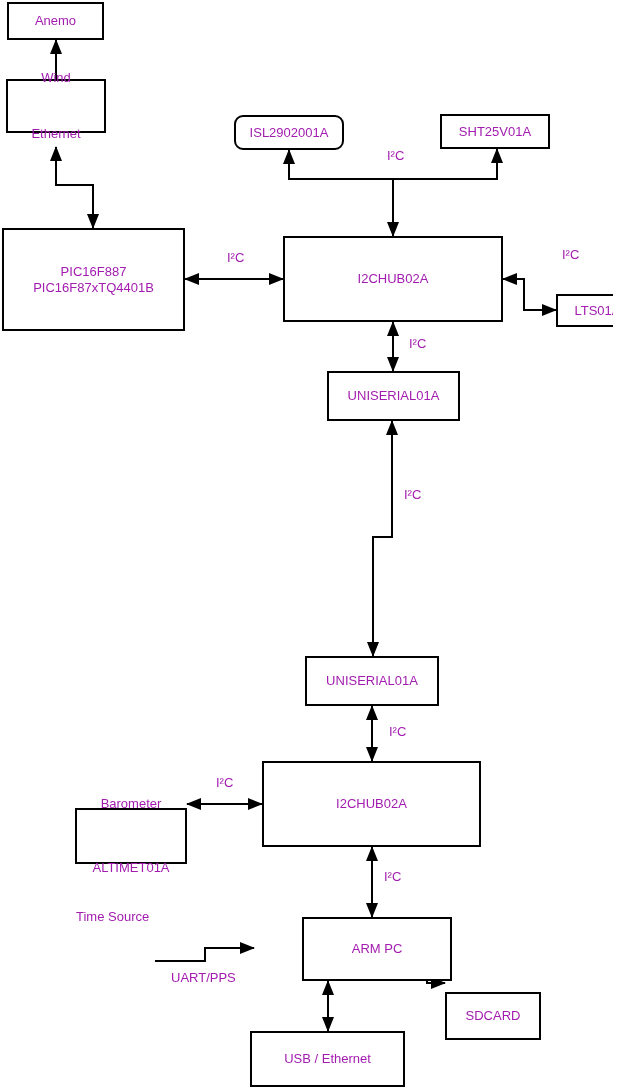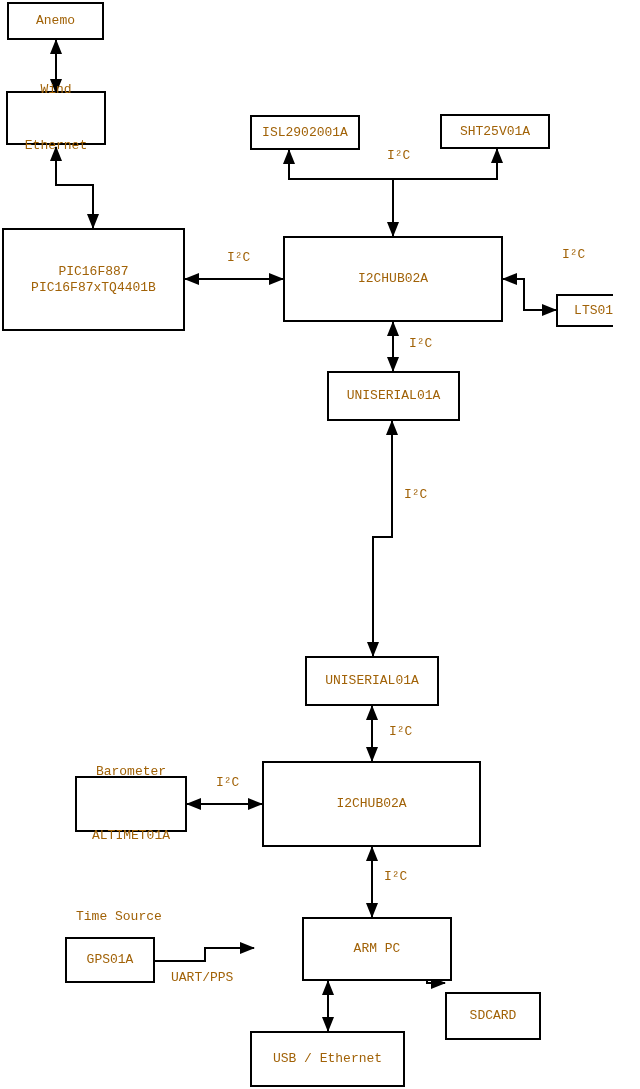--- a/index.html
+++ b/index.html
@@ -5,22 +5,22 @@
   html, body {
     margin: 0;
     padding: 0;
     background: #ffffff;
   }
   #canvas {
     position: relative;
     width: 613px;
     height: 1089px;
     background: #ffffff;
-    font-family: Liberation Mono, monospace;
-    color: #a16207;
+    font-family: Liberation Sans, sans-serif;
+    color: #a21caf;
     overflow: hidden;
   }
   #wires {
     position: absolute;
     left: 0;
     top: 0;
     width: 640px;
     height: 1089px;
   }
   .node {
@@ -70,31 +70,31 @@
       <path d="M155,961 L205,961 L205,948 L254,948" marker-end="url(#ah)"></path>
       <path d="M404,948 L427,948 L427,983 L445,983" marker-start="url(#ah)" marker-end="url(#ah)"></path>
       <path d="M328,981 L328,1031" marker-start="url(#ah)" marker-end="url(#ah)"></path>
     </g>
   </svg>
 
   <div class="node" style="left:7px; top:2px; width:97px; height:38px;">
     <span>Anemo</span>
   </div>
 
-  <div class="node" style="left:6px; top:91px; width:100px; height:54px;gap:40px;">
+  <div class="node" style="left:6px; top:79px; width:100px; height:54px;gap:40px;">
     <div>Wind</div>
     <div>Ethernet</div>
   </div>
 
   <div class="node" style="left:2px; top:228px; width:183px; height:103px;">
     <div>PIC16F887</div>
     <div>PIC16F87xTQ4401B</div>
   </div>
 
-  <div class="node" style="left:250px; top:115px; width:110px; height:35px;">
+  <div class="node" style="left:234px; top:115px; width:110px; height:35px;border-radius:9px;">
     <span>ISL2902001A</span>
   </div>
 
   <div class="node" style="left:440px; top:114px; width:110px; height:35px;">
     <span>SHT25V01A</span>
   </div>
 
   <div class="node" style="left:283px; top:236px; width:220px; height:86px;">
     <span>I2CHUB02A</span>
   </div>
@@ -108,28 +108,25 @@
   </div>
 
   <div class="node" style="left:305px; top:656px; width:134px; height:50px;">
     <span>UNISERIAL01A</span>
   </div>
 
   <div class="node" style="left:262px; top:761px; width:219px; height:86px;">
     <span>I2CHUB02A</span>
   </div>
 
-  <div class="node" style="left:75px; top:776px; width:112px; height:56px;gap:48px;">
+  <div class="node" style="left:75px; top:808px; width:112px; height:56px;gap:48px;">
     <div>Barometer</div>
     <div>ALTIMET01A</div>
   </div>
 
-  <div class="node" style="left:65px; top:937px; width:90px; height:46px;">
-    <span>GPS01A</span>
-  </div>
 
   <div class="node" style="left:254px; top:917px; width:150px; height:64px;margin-left:48px;">
     <span>ARM PC</span>
   </div>
 
   <div class="node" style="left:445px; top:992px; width:96px; height:48px;text-align:right;">
     <span>SDCARD</span>
   </div>
 
   <div class="node" style="left:250px; top:1031px; width:155px; height:56px;">

